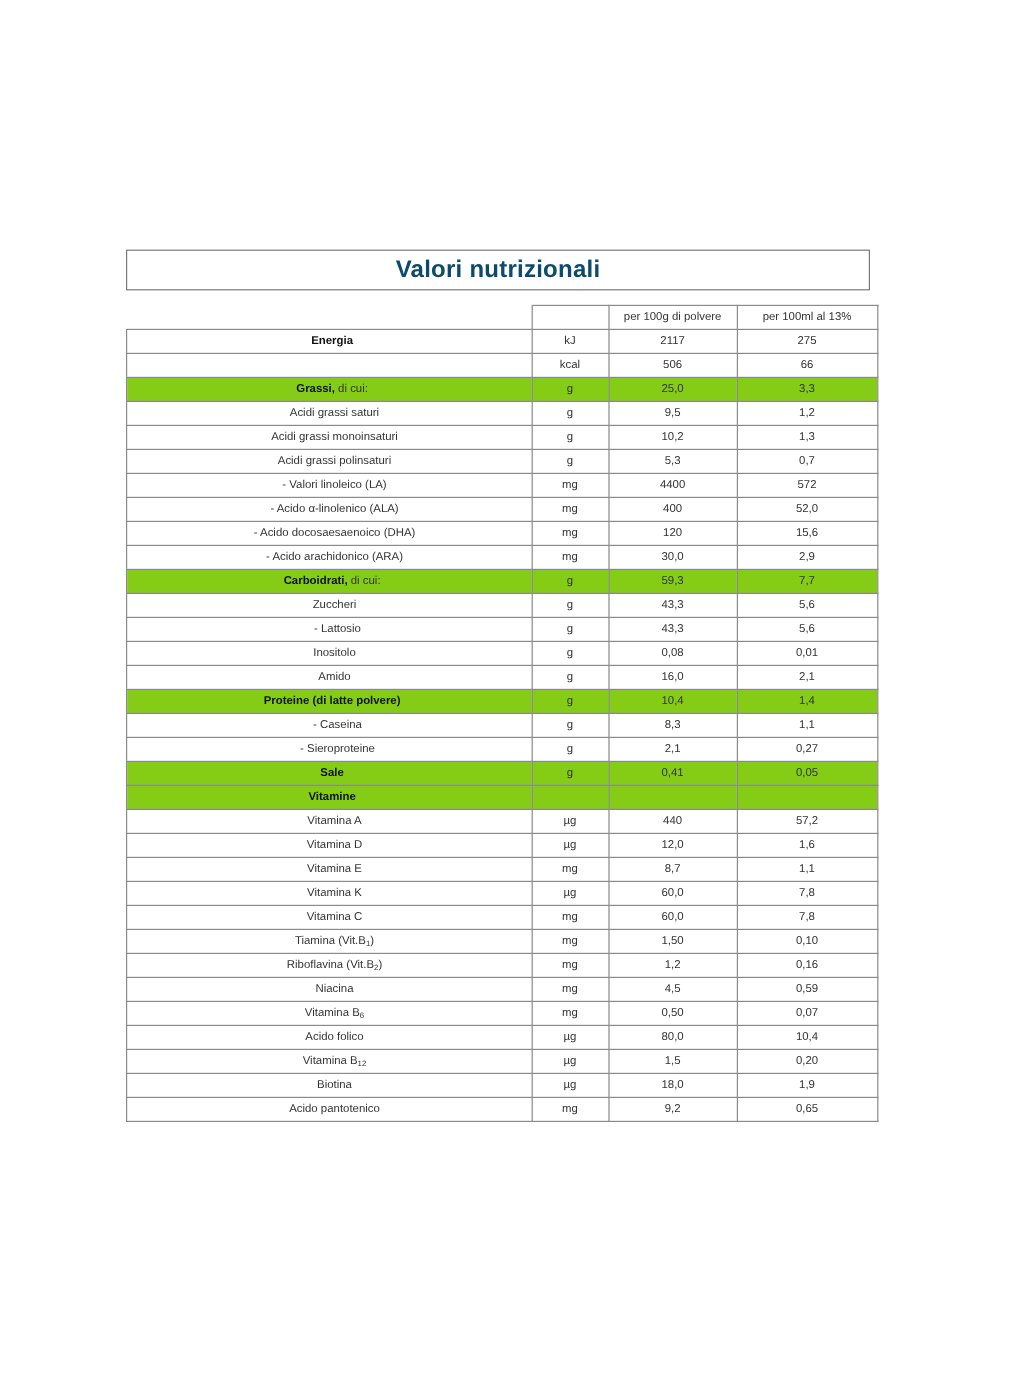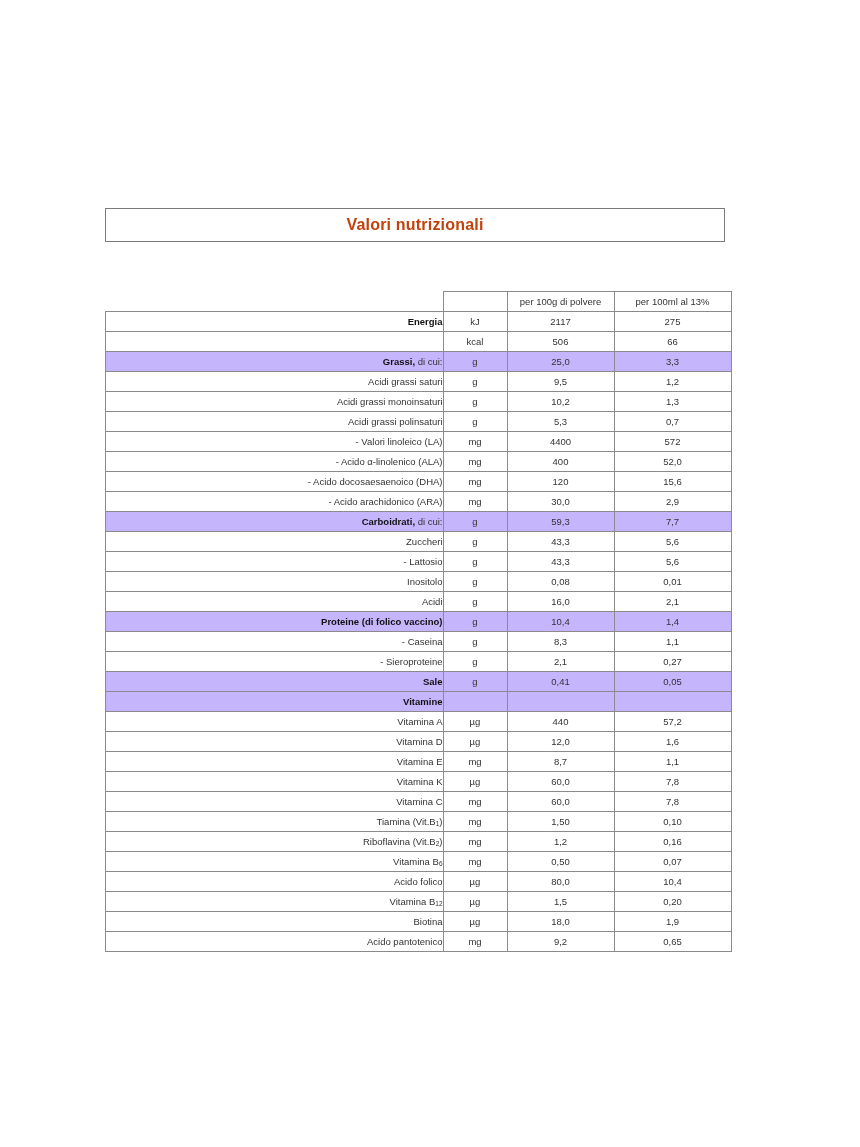--- a/index.html
+++ b/index.html
@@ -1,25 +1,25 @@
 <!DOCTYPE html>
 <html><head>
 <meta charset="utf-8">
 <style>
   html,body{margin:0;padding:0;background:#ffffff;}
   body{width:860px;height:1147px;position:relative;font-family:"Liberation Sans",sans-serif;color:#222;}
   .title-box{position:absolute;left:105px;top:208px;width:618px;height:32px;border:1px solid #7a7a7a;display:flex;align-items:center;justify-content:center;}
-  .title-box span{font-size:16px;font-weight:bold;color:#c2410c;letter-spacing:0.2px;}
-  table{position:absolute;left:105px;top:254px;border-collapse:collapse;table-layout:fixed;width:620px;margin-top:37px;}
+  .title-box span{font-size:20px;font-weight:bold;color:#0c4a6e;letter-spacing:0.2px;}
+  table{position:absolute;left:105px;top:254px;border-collapse:collapse;table-layout:fixed;width:620px;}
   td{height:19px;padding:0;border:1px solid #8a8a8a;font-size:9.5px;color:#333;}
-  td.name{width:332px;padding-left:5px;text-align:right;}
+  td.name{width:332px;padding-left:5px;text-align:center;}
   td.unit{width:63px;text-align:center;}
   td.v1{width:106px;text-align:center;}
   td.v2{width:116px;text-align:center;}
-  tr.section td{background:#c4b5fd;}
+  tr.section td{background:#84cc16;}
   tr.hdr td.name{border-top:none;border-left:none;border-bottom:1px solid #8a8a8a;}
   .b{font-weight:bold;color:#111;}
   .ind1{padding-left:9px !important;}
   .ind2{padding-left:14px !important;}
   sub{font-size:6.5px;vertical-align:-1px;}
 </style>
 </head>
 <body>
 
 <div class="title-box">
@@ -112,27 +112,27 @@
         <td class="v1">43,3</td>
         <td class="v2">5,6</td>
       </tr>
       <tr>
         <td class="name ind1"><span class="b"></span><span>Inositolo</span></td>
         <td class="unit">g</td>
         <td class="v1">0,08</td>
         <td class="v2">0,01</td>
       </tr>
       <tr>
-        <td class="name ind1"><span class="b"></span><span>Acidi</span></td>
+        <td class="name ind1"><span class="b"></span><span>Amido</span></td>
         <td class="unit">g</td>
         <td class="v1">16,0</td>
         <td class="v2">2,1</td>
       </tr>
       <tr class="section">
-        <td class="name"><span class="b">Proteine (di folico vaccino)</span><span></span></td>
+        <td class="name"><span class="b">Proteine (di latte polvere)</span><span></span></td>
         <td class="unit">g</td>
         <td class="v1">10,4</td>
         <td class="v2">1,4</td>
       </tr>
       <tr>
         <td class="name ind2"><span class="b"></span><span>- Caseina</span></td>
         <td class="unit">g</td>
         <td class="v1">8,3</td>
         <td class="v2">1,1</td>
       </tr>
@@ -190,20 +190,26 @@
         <td class="v1">1,50</td>
         <td class="v2">0,10</td>
       </tr>
       <tr>
         <td class="name ind1"><span class="b"></span><span>Riboflavina (Vit.B</span><sub>2</sub><span>)</span></td>
         <td class="unit">mg</td>
         <td class="v1">1,2</td>
         <td class="v2">0,16</td>
       </tr>
       <tr>
+        <td class="name ind1"><span class="b"></span><span>Niacina</span></td>
+        <td class="unit">mg</td>
+        <td class="v1">4,5</td>
+        <td class="v2">0,59</td>
+      </tr>
+      <tr>
         <td class="name ind1"><span class="b"></span><span>Vitamina B</span><sub>6</sub><span></span></td>
         <td class="unit">mg</td>
         <td class="v1">0,50</td>
         <td class="v2">0,07</td>
       </tr>
       <tr>
         <td class="name ind1"><span class="b"></span><span>Acido folico</span></td>
         <td class="unit">µg</td>
         <td class="v1">80,0</td>
         <td class="v2">10,4</td>

